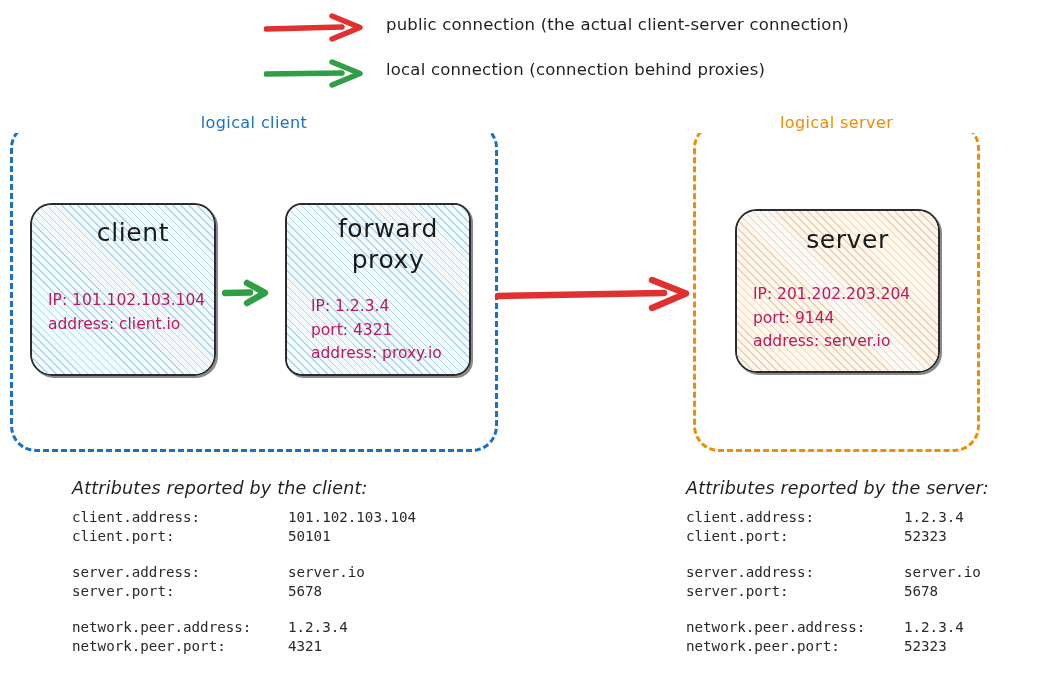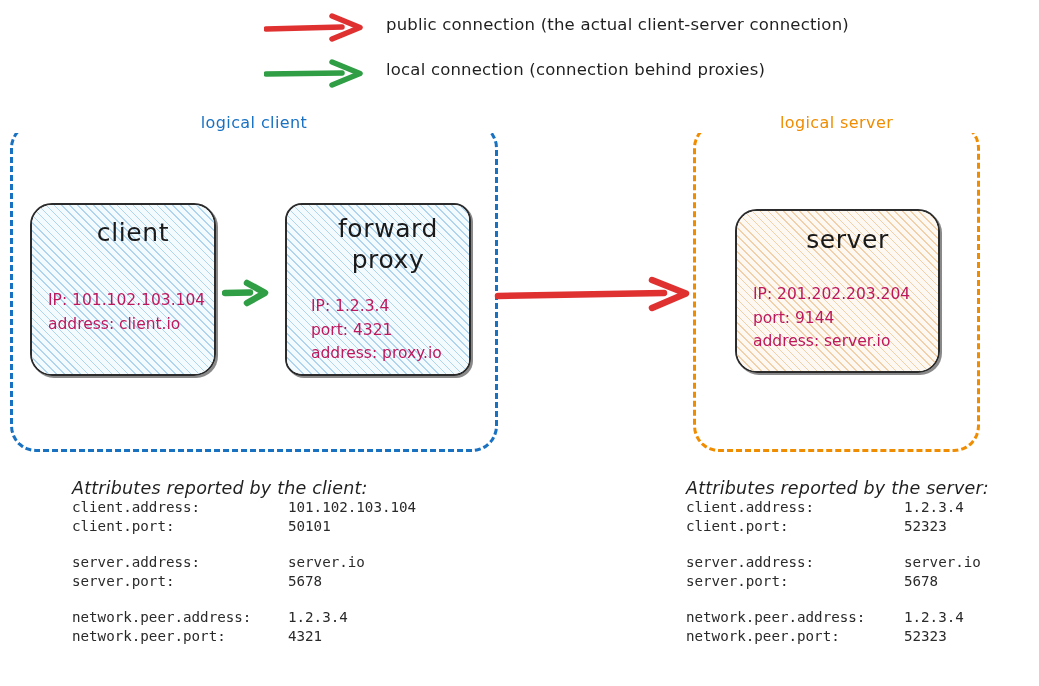--- a/index.html
+++ b/index.html
@@ -156,20 +156,21 @@
   
   .attr-panel { position: absolute; }
   #attrs-client { left: 72px; top: 478px; }
   #attrs-server { left: 686px; top: 478px; }
 
   .attr-heading {
     font-family: "DejaVu Sans", sans-serif;
     font-size: 17.5px;
     font-style: italic;
     color: #1f1f1f;
+    margin-bottom: 10px;
     white-space: nowrap;
     letter-spacing: 0.2px;
   }
   .attr-table {
     font-family: "DejaVu Sans Mono", monospace;
     font-size: 14.2px;
     line-height: 18.5px;
     color: #2a2a2a;
   }
   .attr-group { margin-bottom: 18px; }

